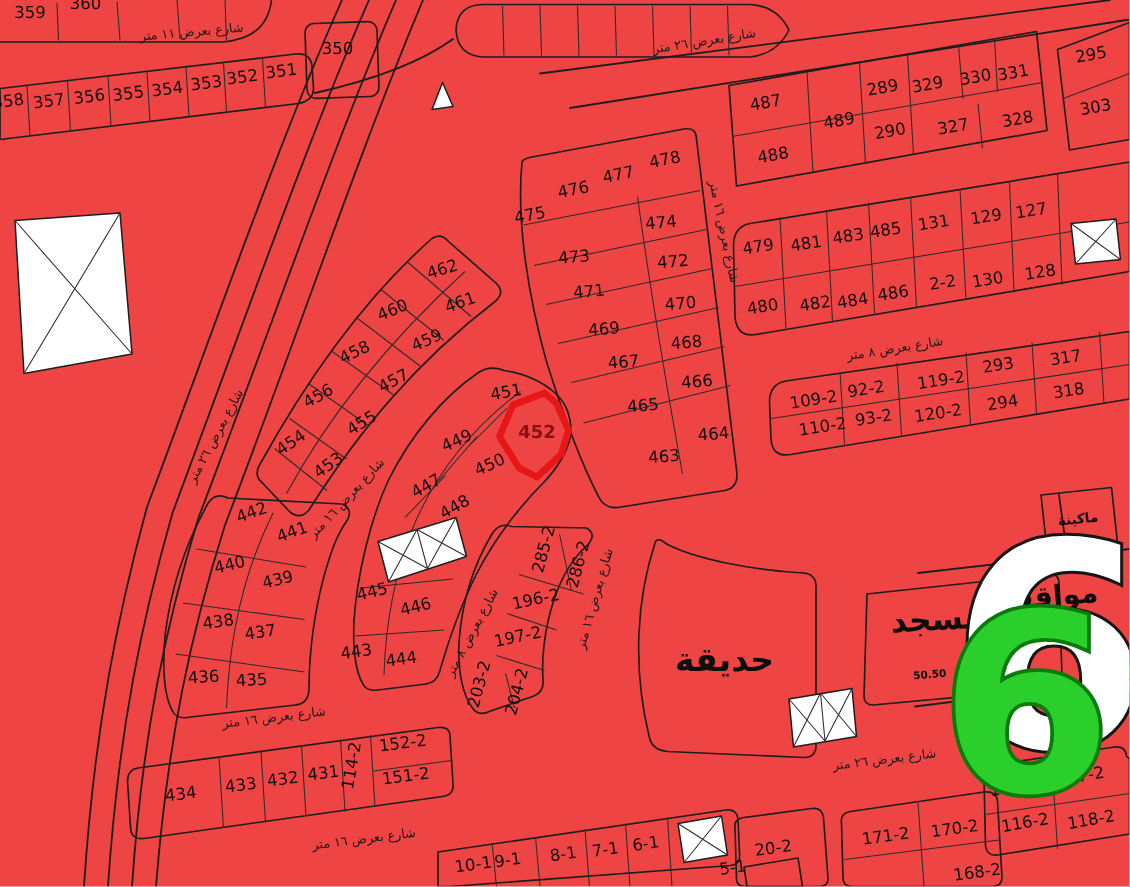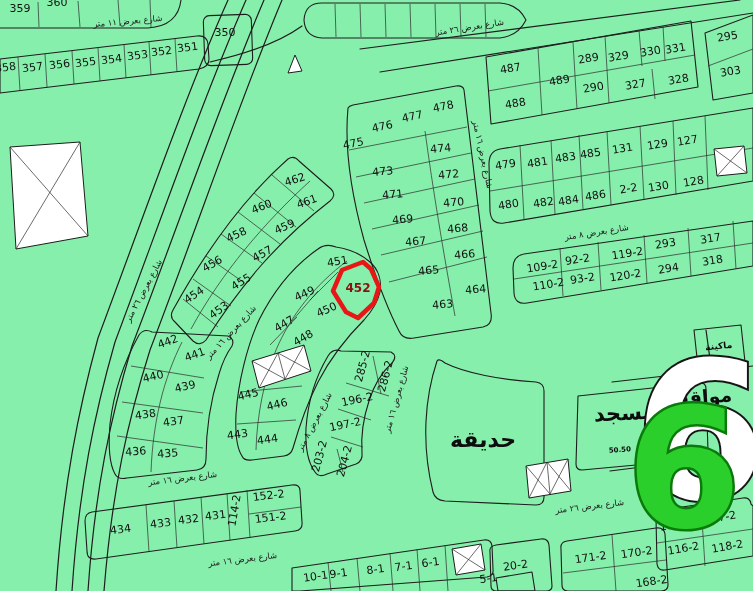--- a/index.html
+++ b/index.html
@@ -1,16 +1,16 @@
 <!DOCTYPE html>
 <html><head>
 <meta charset="utf-8">
 <style>
   html,body{margin:0;padding:0;background:#e9e9e9;}
-  #stage{width:753px;height:591px;overflow:hidden;background:#86efac;position:relative;font-family:"DejaVu Sans",sans-serif;}
+  #stage{width:753px;height:591px;overflow:hidden;background:#ef4444;position:relative;font-family:"DejaVu Sans",sans-serif;}
   svg{display:block}
   .blk{fill:none;stroke:#1d1d1d;stroke-width:1.1;stroke-linejoin:round;stroke-linecap:round}
   .dv{fill:none;stroke:#2b2b2b;stroke-width:.7}
   .rd{fill:none;stroke:#1d1d1d;stroke-width:1.2;stroke-linecap:round}
   .xb{fill:#ffffff;stroke:#1d1d1d;stroke-width:1;stroke-linejoin:round}
   .plot-num{font-size:11px;text-anchor:middle;fill:#101010}
   .street-name{font-size:8.5px;text-anchor:middle;fill:#1a1a1a}
   .area-name{text-anchor:middle;fill:#0d0d0d;font-weight:bold}
   .hl{fill:none;stroke-width:4.5;stroke-linejoin:round}
   .hl-num{font-size:12px;font-weight:bold;text-anchor:middle;fill:#8a1111}

